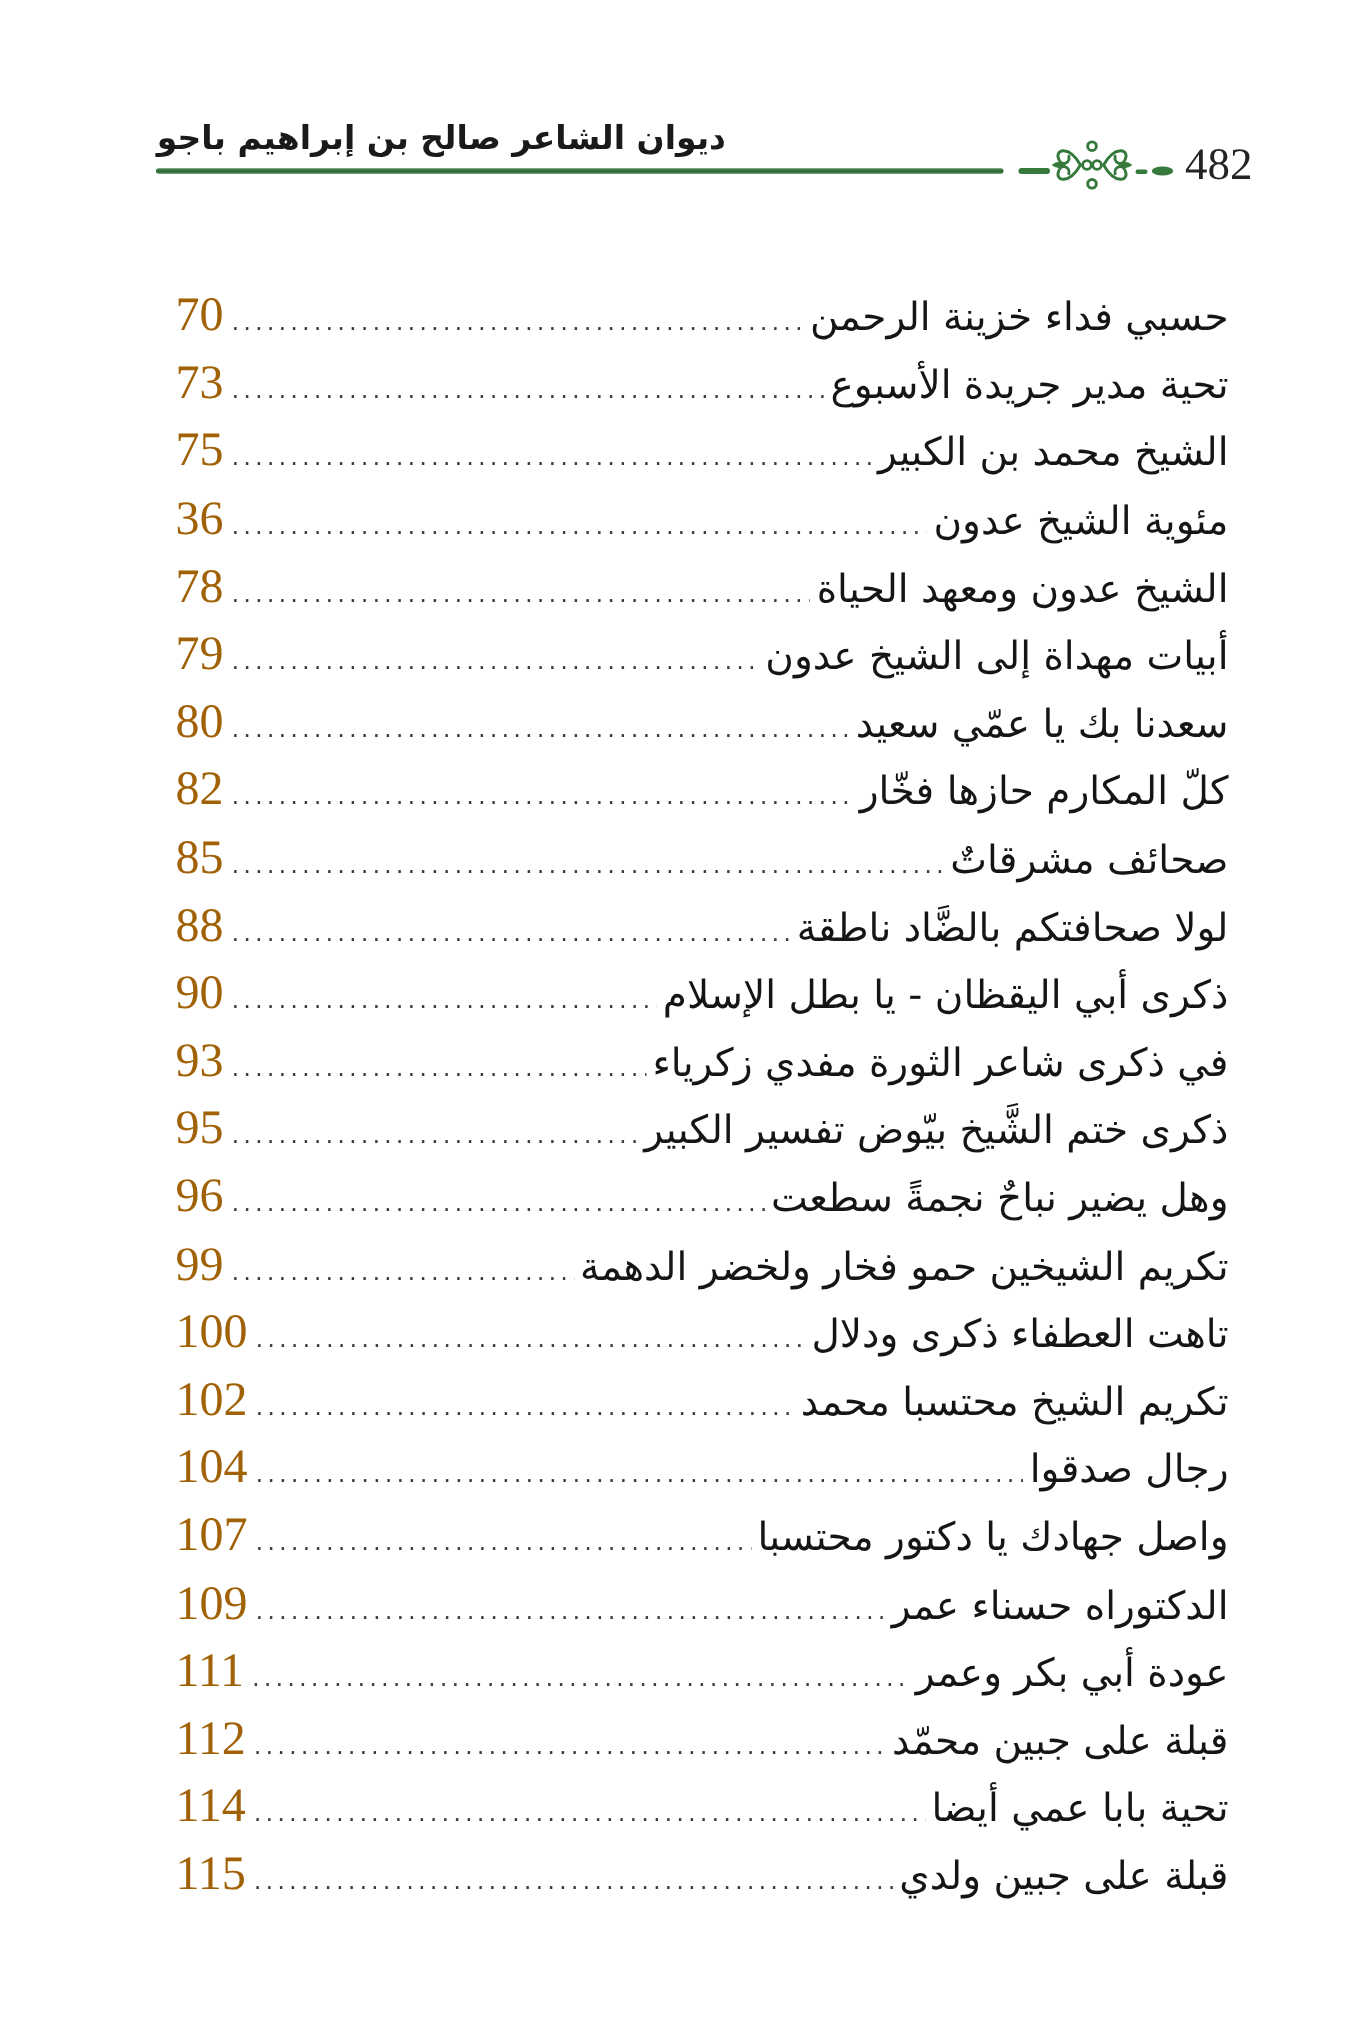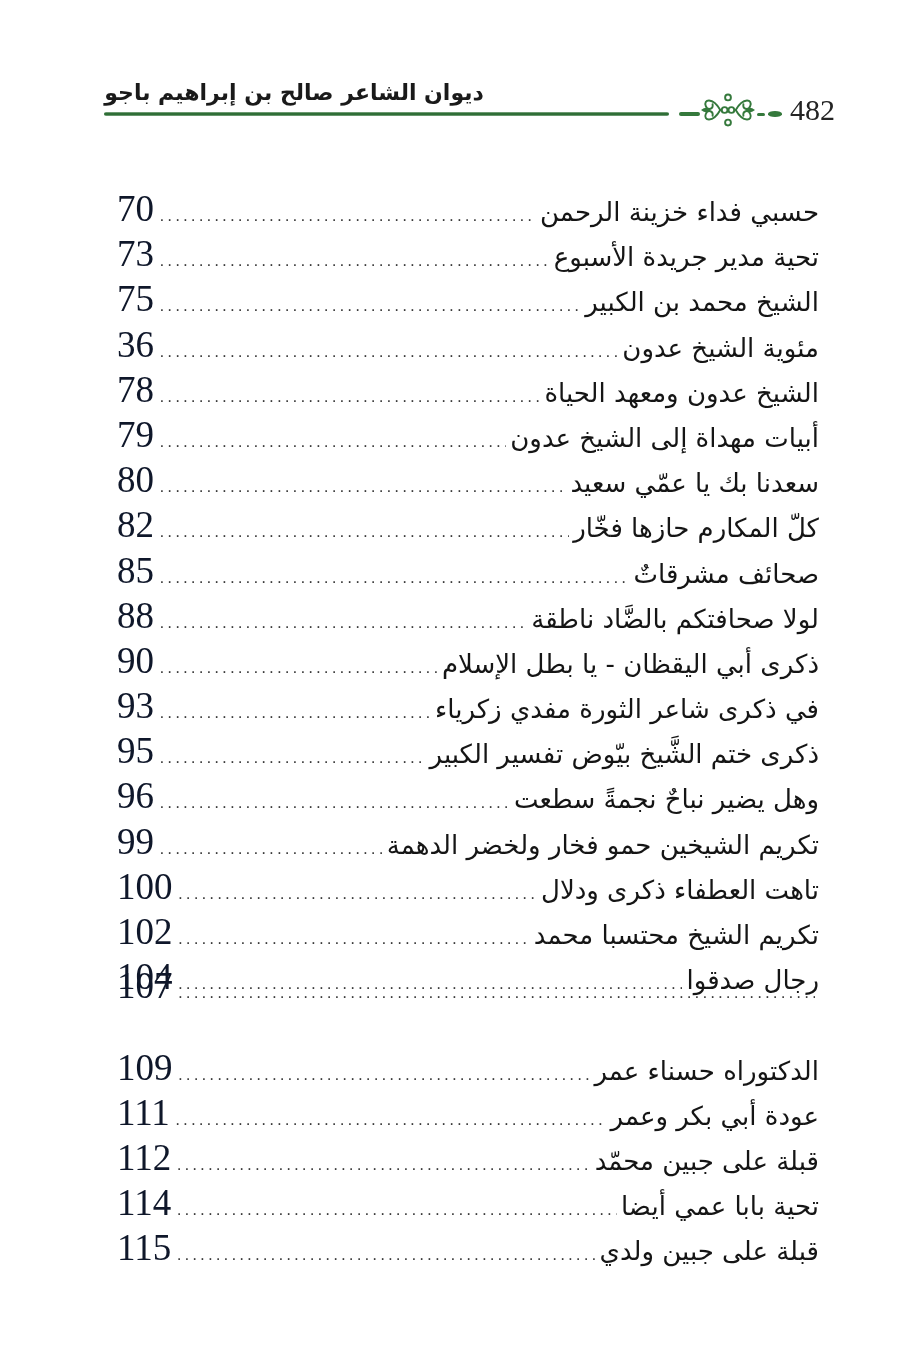--- a/index.html
+++ b/index.html
@@ -5,21 +5,21 @@
   html,body{margin:0;padding:0;background:#ffffff;}
   .page{
     position:relative;width:907px;height:1360px;background:#ffffff;
     overflow:hidden;font-family:"DejaVu Sans",sans-serif;
   }
   
   .book-title{
     position:absolute;left:104px;top:78px;width:380px;
     font-family:"DejaVu Sans",sans-serif;font-weight:bold;
     font-size:22px;line-height:30px;color:#1a1a1a;
-    direction:rtl;text-align:center;white-space:nowrap;letter-spacing:0;
+    direction:rtl;text-align:right;white-space:nowrap;letter-spacing:0;
   }
   .header-rule{
     position:absolute;left:104px;top:112px;width:565px;height:4px;
     background:linear-gradient(to bottom,#8fb292,#2f6e36 35%,#2f6e36 70%,#8fb292);
     border-radius:2px;
   }
   .orn-dash{
     position:absolute;background:#35793c;border-radius:3px;
   }
   .dash-left{left:679px;top:111.5px;width:21px;height:4.5px;}
@@ -47,21 +47,21 @@
     color:#151515;white-space:nowrap;flex:0 0 auto;margin-top:40px;
   }
   .toc-dots{
     flex:1 1 auto;overflow:hidden;white-space:nowrap;
     font-family:"DejaVu Sans Mono",monospace;font-size:13px;line-height:45.2px;
     color:#3a3a3a;letter-spacing:0;margin:0 4px;direction:ltr;text-align:left;
     min-width:10px;
   }
   .toc-page{
     font-family:"Liberation Serif","DejaVu Serif",serif;
-    font-size:37px;line-height:45.2px;color:#0f172a;flex:0 0 auto;
+    font-size:32px;line-height:45.2px;color:#a16207;flex:0 0 auto;
     direction:ltr;
   }
 </style>
 </head>
 <body>
 
 <div class="page">
 
   <div class="book-title">ديوان الشاعر صالح بن إبراهيم باجو</div>
   <div class="header-rule"></div>
@@ -171,20 +171,21 @@
     <span class="toc-title">تكريم الشيخ محتسبا محمد</span>
     <span class="toc-dots">................................................................................................................................................................</span>
     <span class="toc-page">102</span>
   </div>
       <div class="toc-row">
     <span class="toc-title">رجال صدقوا</span>
     <span class="toc-dots">................................................................................................................................................................</span>
     <span class="toc-page">104</span>
   </div>
       <div class="toc-row">
+    <span class="toc-title">واصل جهادك يا دكتور محتسبا</span>
     <span class="toc-dots">................................................................................................................................................................</span>
     <span class="toc-page">107</span>
   </div>
       <div class="toc-row">
     <span class="toc-title">الدكتوراه حسناء عمر</span>
     <span class="toc-dots">................................................................................................................................................................</span>
     <span class="toc-page">109</span>
   </div>
       <div class="toc-row">
     <span class="toc-title">عودة أبي بكر وعمر</span>

